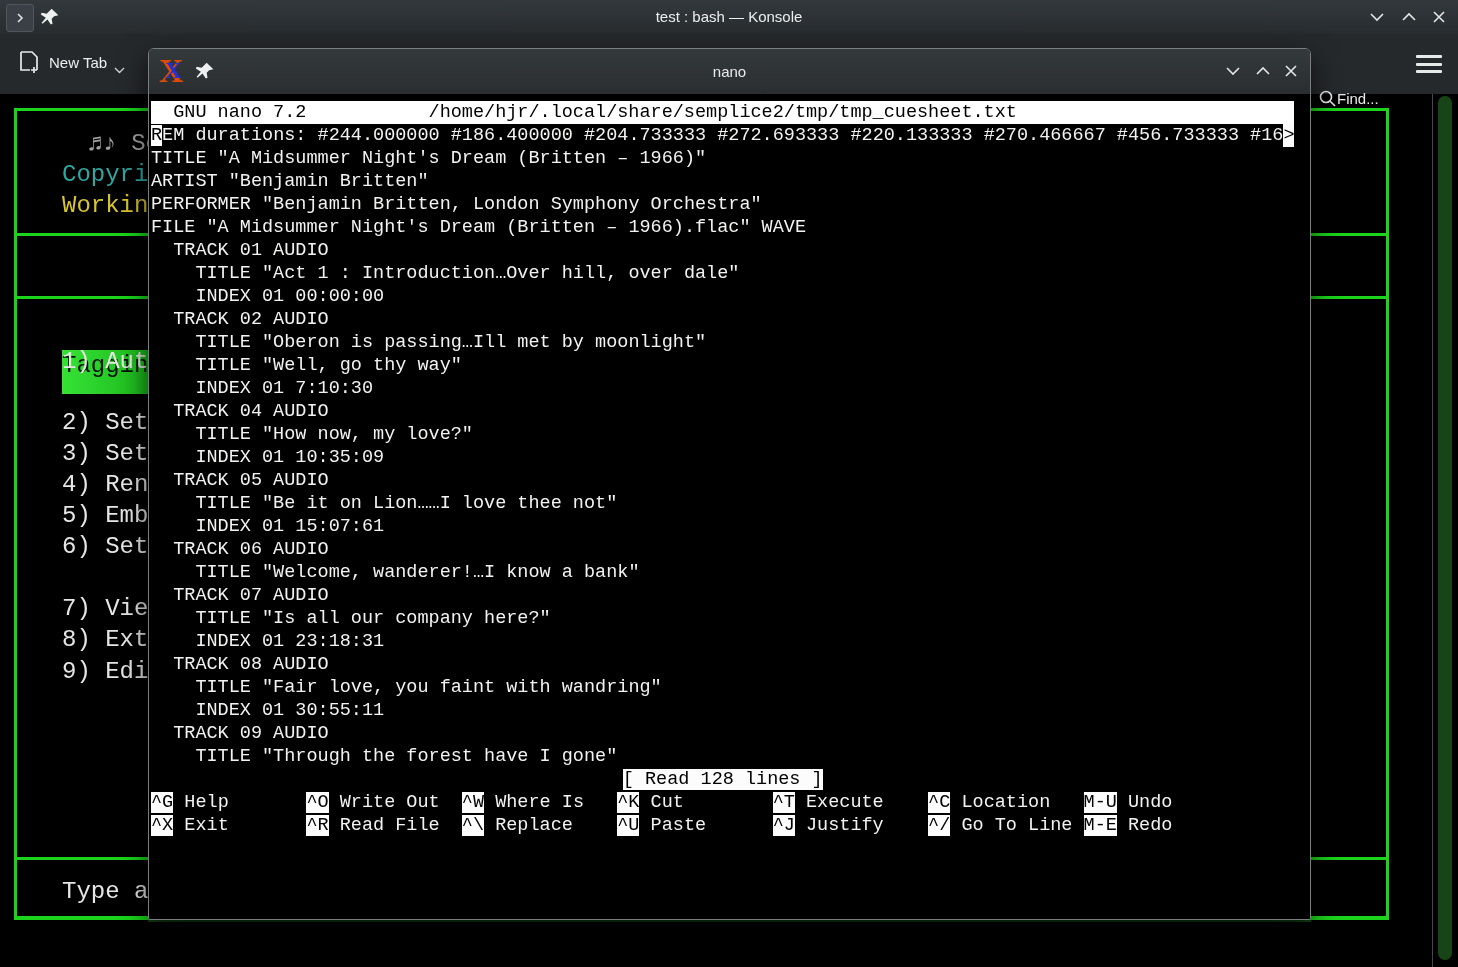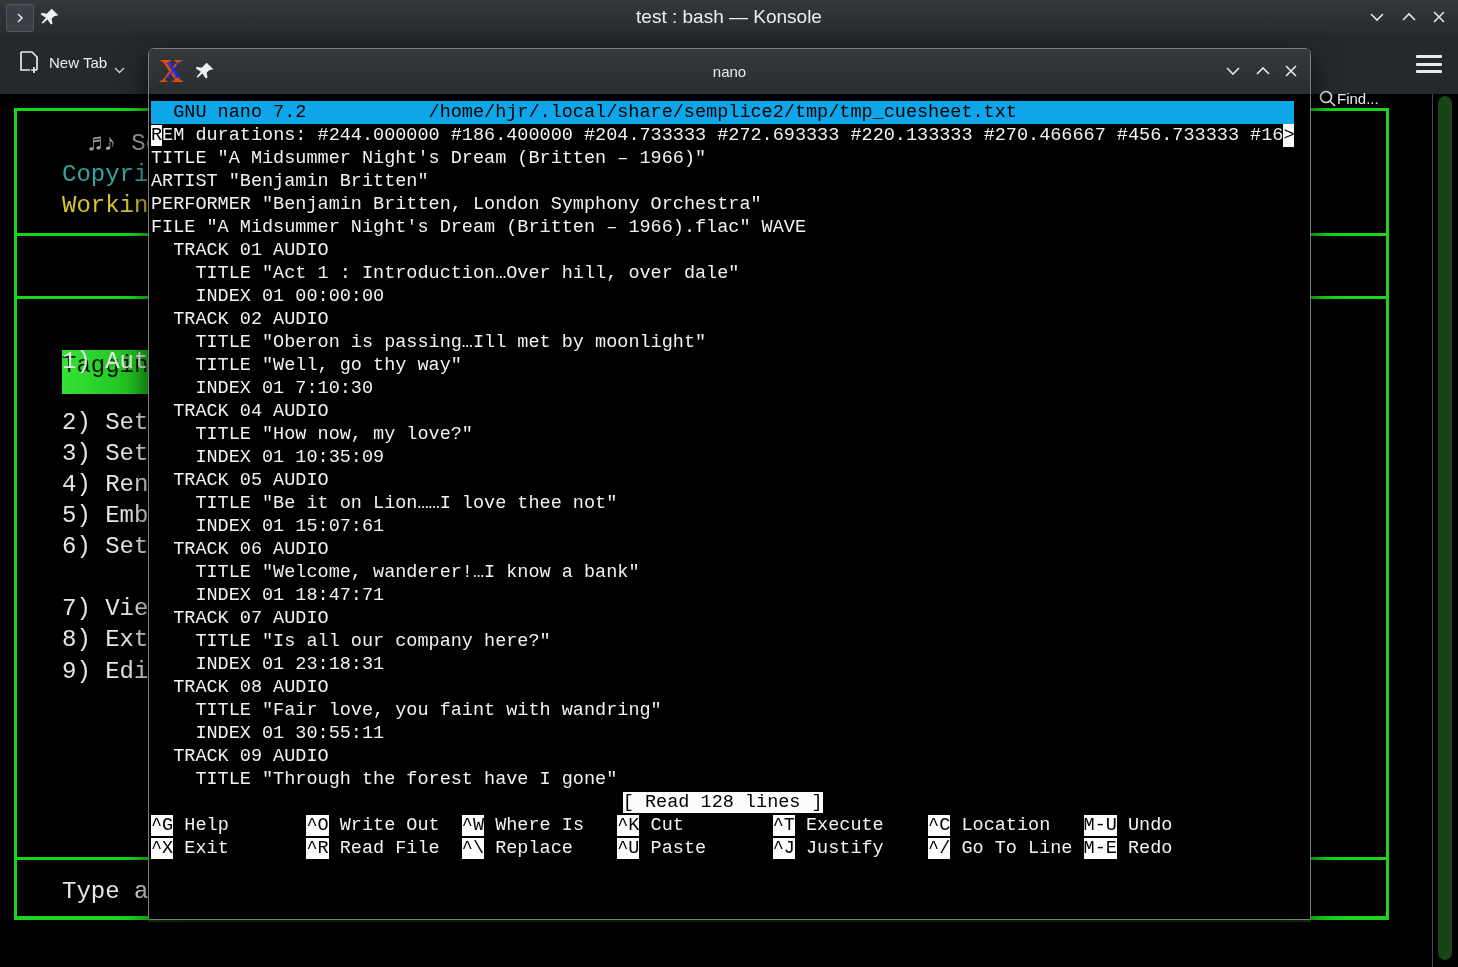--- a/index.html
+++ b/index.html
@@ -4,21 +4,21 @@
 <style>
   html,body{margin:0;padding:0;background:#000;}
   body{width:1458px;height:967px;position:relative;overflow:hidden;
        font-family:"Liberation Sans",sans-serif;-webkit-font-smoothing:antialiased;}
   .mono{font-family:"Liberation Mono","DejaVu Sans Mono",monospace;}
 
   
   .titlebar{position:absolute;left:0;top:0;width:1458px;height:34px;
             background:linear-gradient(#33383c,#282c2f);z-index:5;}
   .titlebar .title{position:absolute;left:0;right:0;top:0;height:34px;line-height:34px;
-            text-align:center;color:#eceeee;font-size:19px;}
+            text-align:center;color:#eceeee;font-size:15px;}
   .winicon-btn{position:absolute;left:6px;top:4px;width:26px;height:26px;background:#3a4045;
             border:1px solid #50565b;border-radius:3px;display:flex;align-items:center;justify-content:center;}
   .pin{position:absolute;top:7px;width:20px;height:20px;}
   .pin.kpin{left:40px;}
   .ctl{position:absolute;top:7px;width:22px;height:20px;display:flex;align-items:center;justify-content:center;}
   .c-min{right:70px;} .c-max{right:38px;} .c-close{right:8px;}
 
   .tabbar{position:absolute;left:0;top:34px;width:1458px;height:60px;background:#26292c;z-index:4;}
   .newtab{position:absolute;left:18px;top:16px;display:flex;align-items:center;gap:9px;color:#eceeee;font-size:15px;}
   .newtab .chev{margin-top:16px;margin-left:-2px;}
@@ -50,21 +50,21 @@
   .xtermicon .bx{position:absolute;left:6px;top:2px;font-size:23px;color:#2431d8;}
   .nano-tb .pin{left:46px;top:12px;}
   .nano-tb .ctl{top:12px;}
   .nano-tb .c-min{right:66px;}.nano-tb .c-max{right:36px;}.nano-tb .c-close{right:8px;}
 
   .nano-screen{position:absolute;left:0;top:45px;right:0;bottom:0;background:#000;
             color:#f2f2f0;font-family:"Liberation Mono","DejaVu Sans Mono",monospace;
             font-size:18.5px;line-height:23px;padding:7px 0 0 2px;}
   .ln{height:23px;white-space:pre;}
   .inv{background:#fcfcfc;color:#000;}
-  .nano-header{position:relative;width:103ch;background:#0ea5e9;color:#000;}
+  .nano-header{position:relative;width:103ch;background:#ffffff;color:#000;}
   .nh-app{position:absolute;left:2ch;top:0;}
   .nh-path{position:absolute;left:50%;transform:translateX(-50%);top:0;}
   .rem-line{position:relative;width:103ch;}
   .rem-line .more{position:absolute;right:0;top:0;}
   .status-line{width:103ch;text-align:center;}
   .shortcut-row{display:grid;grid-template-columns:repeat(6,14ch) auto;width:103ch;height:23px;}
   .sc-item{white-space:pre;}
 </style>
 </head>
 <body>
@@ -206,21 +206,20 @@
         <div class="ln">    TITLE "Well, go thy way"</div>
         <div class="ln">    INDEX 01 7:10:30</div>
         <div class="ln">  TRACK 04 AUDIO</div>
         <div class="ln">    TITLE "How now, my love?"</div>
         <div class="ln">    INDEX 01 10:35:09</div>
         <div class="ln">  TRACK 05 AUDIO</div>
         <div class="ln">    TITLE "Be it on Lion……I love thee not"</div>
         <div class="ln">    INDEX 01 15:07:61</div>
         <div class="ln">  TRACK 06 AUDIO</div>
         <div class="ln">    TITLE "Welcome, wanderer!…I know a bank"</div>
-        <div class="ln">    INDEX 01 18:47:71</div>
         <div class="ln">  TRACK 07 AUDIO</div>
         <div class="ln">    TITLE "Is all our company here?"</div>
         <div class="ln">    INDEX 01 23:18:31</div>
         <div class="ln">  TRACK 08 AUDIO</div>
         <div class="ln">    TITLE "Fair love, you faint with wandring"</div>
         <div class="ln">    INDEX 01 30:55:11</div>
         <div class="ln">  TRACK 09 AUDIO</div>
         <div class="ln">    TITLE "Through the forest have I gone"</div>
       </div>
 

